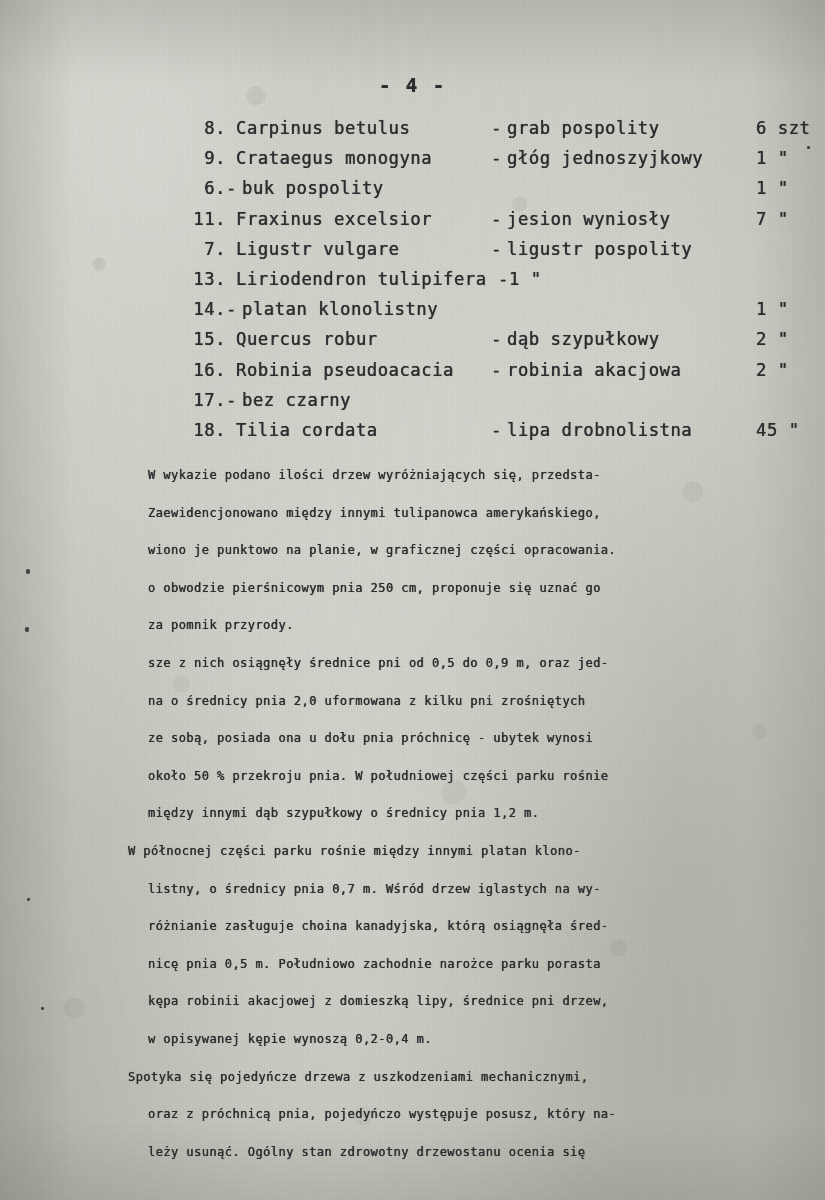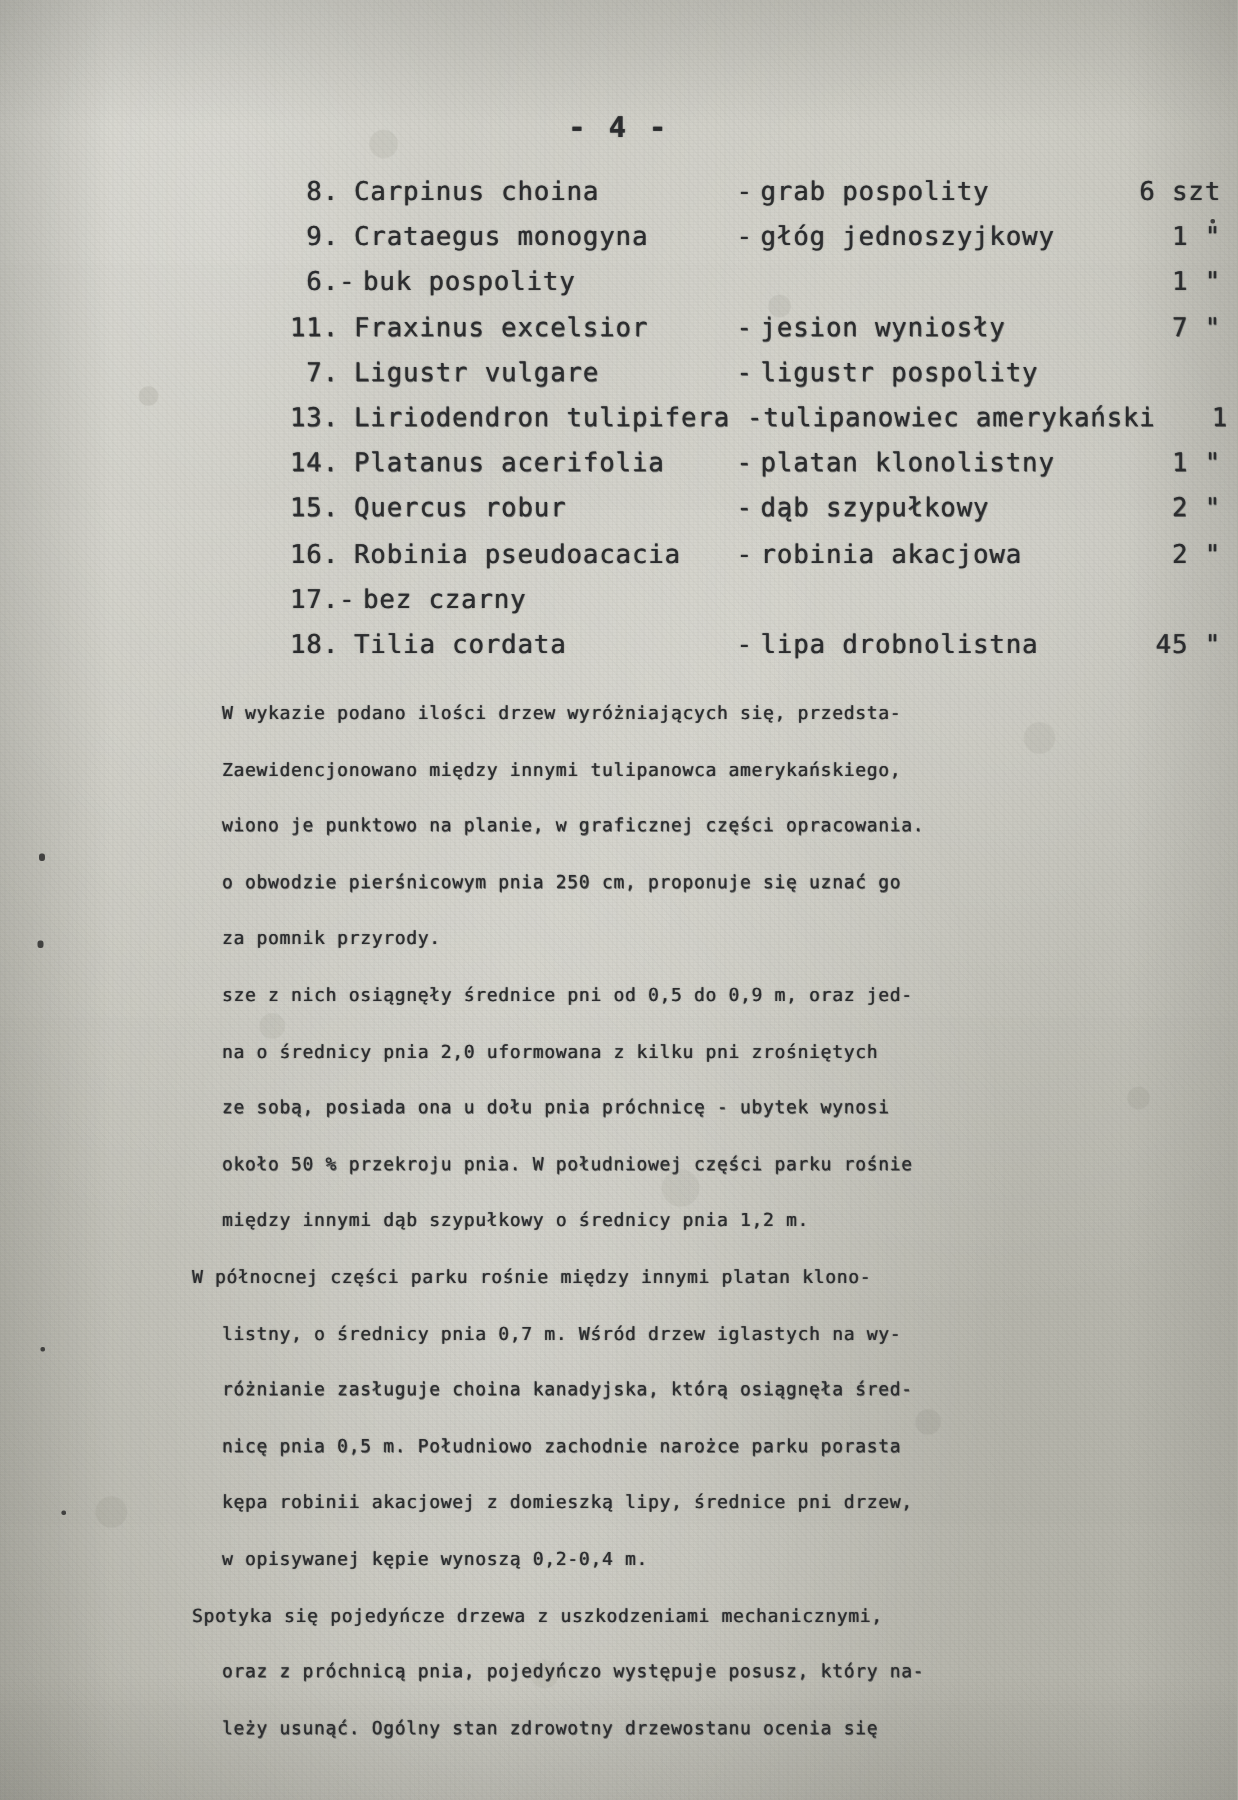--- a/index.html
+++ b/index.html
@@ -110,23 +110,23 @@
   }
   .sp-dash {
     flex: 0 0 16px;
   }
   .sp-polish {
     flex: 1 1 auto;
     white-space: nowrap;
   }
   .sp-qty {
     flex: 0 0 70px;
-    text-align: right;
-    white-space: nowrap;
-    padding-right: 12px;
+    text-align: left;
+    white-space: nowrap;
+    padding-right: 0;
   }
   
   .species-row.wide .sp-latin { flex: 0 0 262px; padding-left: 10px; }
   .species-row.wide .sp-dash  { flex: 0 0 9px; }
 
   #body-text {
     position: absolute;
     top: 468px;
     left: 128px;
     width: 688px;
@@ -158,21 +158,21 @@
   <span class="speck" style="left:27px;  top:898px; width:3px; height:3px;"></span>
   <span class="speck" style="left:41px;  top:1007px; width:3px; height:3px;"></span>
   <span class="speck" style="left:807px; top:146px; width:3px; height:3px;"></span>
 
   <div class="content">
     <div id="page-number" class="ink">- 4 -</div>
 
     <div id="species-list">
         <div class="species-row ink">
           <span class="sp-num">8.</span>
-          <span class="sp-latin">Carpinus choina</span>
+          <span class="sp-latin">Carpinus betulus</span>
           <span class="sp-dash">-</span>
           <span class="sp-polish">grab pospolity</span>
           <span class="sp-qty">6 szt</span>
         </div>
         <div class="species-row ink">
           <span class="sp-num">9.</span>
           <span class="sp-latin">Crataegus monogyna</span>
           <span class="sp-dash">-</span>
           <span class="sp-polish">głóg jednoszyjkowy</span>
           <span class="sp-qty">1 "</span>
@@ -194,26 +194,24 @@
           <span class="sp-num">7.</span>
           <span class="sp-latin">Ligustr vulgare</span>
           <span class="sp-dash">-</span>
           <span class="sp-polish">ligustr pospolity</span>
           <span class="sp-qty"></span>
         </div>
         <div class="species-row ink wide">
           <span class="sp-num">13.</span>
           <span class="sp-latin">Liriodendron tulipifera</span>
           <span class="sp-dash">-</span>
-          <span class="sp-polish">tulipanowiec amerykański</span>
           <span class="sp-qty">1 "</span>
         </div>
         <div class="species-row ink">
           <span class="sp-num">14.</span>
-          <span class="sp-latin">Platanus acerifolia</span>
           <span class="sp-dash">-</span>
           <span class="sp-polish">platan klonolistny</span>
           <span class="sp-qty">1 "</span>
         </div>
         <div class="species-row ink">
           <span class="sp-num">15.</span>
           <span class="sp-latin">Quercus robur</span>
           <span class="sp-dash">-</span>
           <span class="sp-polish">dąb szypułkowy</span>
           <span class="sp-qty">2 "</span>

